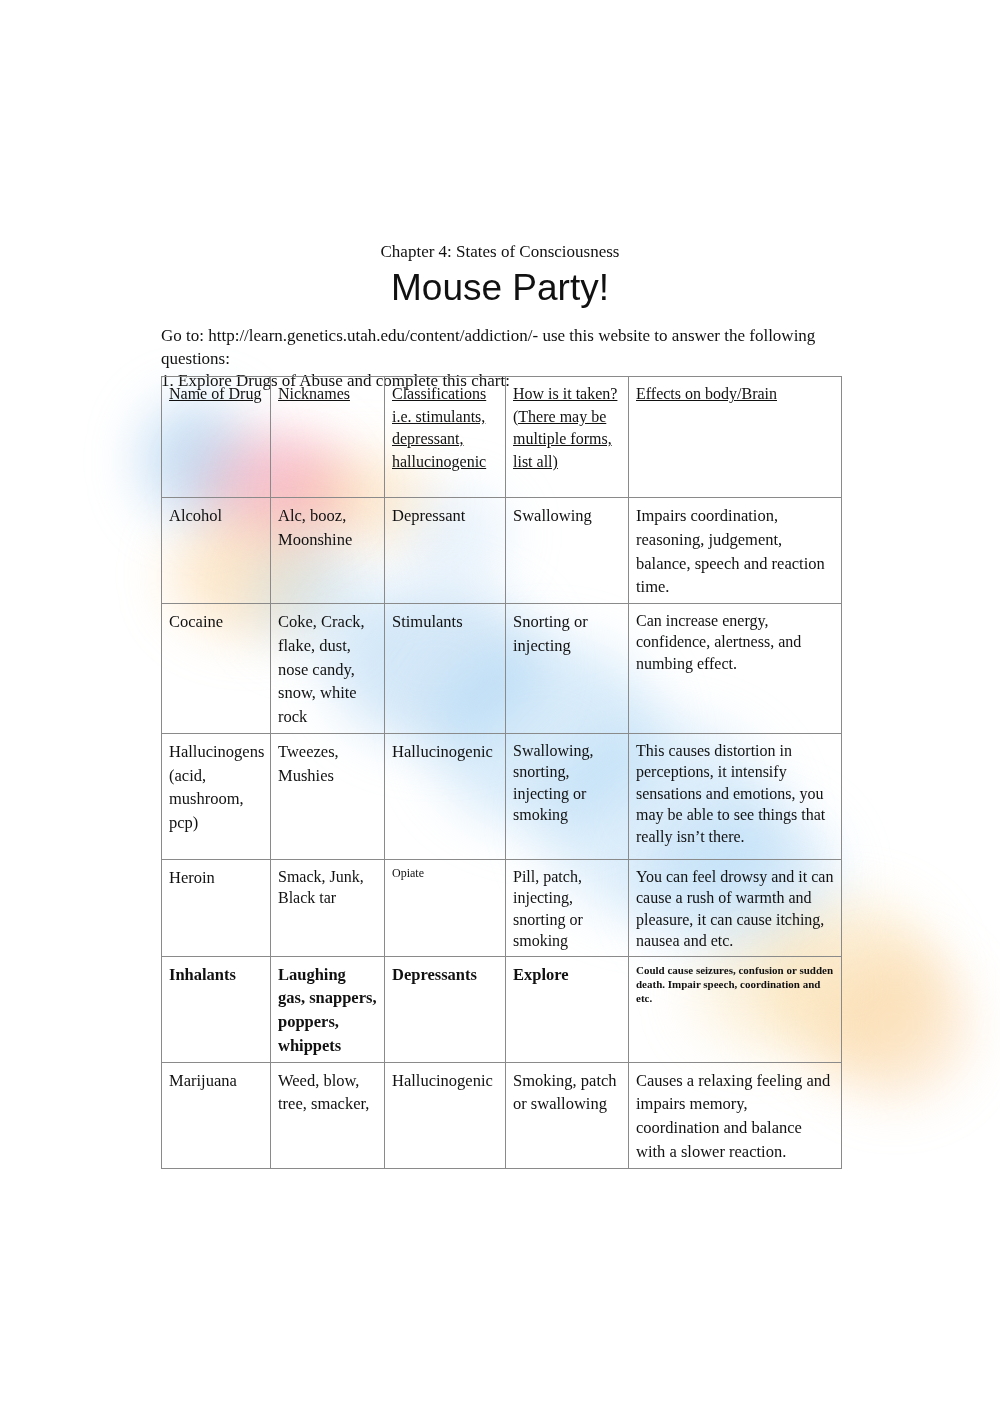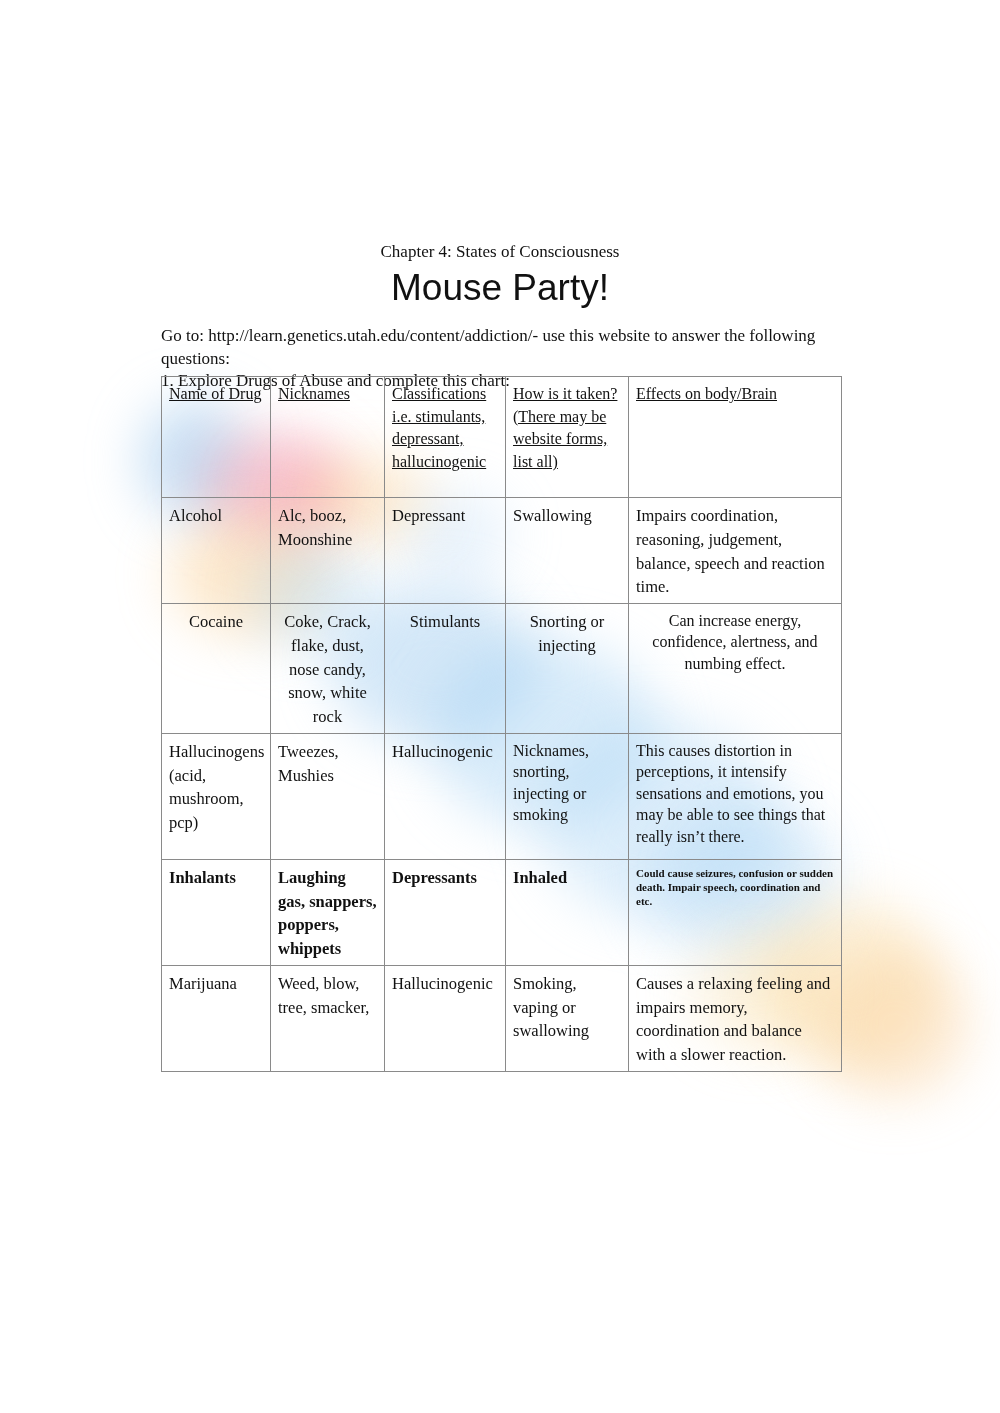--- a/index.html
+++ b/index.html
@@ -108,21 +108,21 @@
     text-decoration: underline;
   }
   th.th-effects { text-align: center; }
 
   
   tbody td { font-size: 16.5px; line-height: 1.44; }
   td.drug-name { font-weight: bold; }
 
   
   tr.row-alcohol       td { height: 95px; font-family: Liberation Serif, serif; }
-  tr.row-cocaine       td { height: 114px; text-align: center; }
+  tr.row-cocaine       td { height: 114px; }
   tr.row-hallucinogens td { height: 115px; }
   tr.row-heroin        td { height: 73px; }
   tr.row-inhalants     td { height: 94px; font-weight: bold; }
   tr.row-marijuana     td { height: 93px; }
 
   
   .txt-sm   { font-size: 16px; line-height: 1.34; }
   .txt-xs   { font-size: 12px;   line-height: 1.30; }
   .txt-xxs  { font-size: 11px;   line-height: 1.28; }
   .indent-1 { padding-left: 5px; }
@@ -166,21 +166,21 @@
         <col class="c-nick">
         <col class="c-class">
         <col class="c-taken">
         <col class="c-eff">
     </colgroup>
     <thead>
       <tr>
         <th>Name of Drug</th>
         <th>Nicknames</th>
         <th>Classifications i.e. stimulants, depressant, hallucinogenic</th>
-        <th>How is it taken? (There may be website forms, list all)</th>
+        <th>How is it taken? (There may be multiple forms, list all)</th>
         <th class="th-effects">Effects on body/Brain</th>
       </tr>
     </thead>
     <tbody>
       <tr class="row-alcohol">
         <td class="drug-name">Alcohol</td>
         <td>Alc, booz, Moonshine</td>
         <td>Depressant</td>
         <td>Swallowing</td>
         <td>Impairs coordination, reasoning, judgement, balance, speech and reaction time.</td>
@@ -191,36 +191,43 @@
         <td>Coke, Crack, flake, dust, nose candy, snow, white rock</td>
         <td>Stimulants</td>
         <td>Snorting or injecting</td>
         <td class="txt-sm">Can increase energy, confidence, alertness, and numbing effect.</td>
       </tr>
 
       <tr class="row-hallucinogens">
         <td class="drug-name">Hallucinogens (acid, mushroom, pcp)</td>
         <td>Tweezes, Mushies</td>
         <td>Hallucinogenic</td>
-        <td class="txt-sm">Nicknames, snorting, injecting or smoking</td>
+        <td class="txt-sm">Swallowing, snorting, injecting or smoking</td>
         <td class="txt-sm">This causes distortion in perceptions, it intensify sensations and emotions, you may be able to see things that really isn’t there.</td>
       </tr>
 
+      <tr class="row-heroin">
+        <td class="drug-name">Heroin</td>
+        <td class="txt-sm indent-1">Smack, Junk, Black tar</td>
+        <td class="txt-xs">Opiate</td>
+        <td class="txt-sm">Pill, patch, injecting, snorting or smoking</td>
+        <td class="txt-sm">You can feel drowsy and it can cause a rush of warmth and pleasure, it can cause itching, nausea and etc.</td>
+      </tr>
 
       <tr class="row-inhalants">
         <td class="drug-name">Inhalants</td>
         <td>Laughing gas, snappers, poppers, whippets</td>
         <td>Depressants</td>
-        <td>Inhaled</td>
+        <td>Explore</td>
         <td class="txt-xxs">Could cause seizures, confusion or sudden death. Impair speech, coordination and etc.</td>
       </tr>
 
       <tr class="row-marijuana">
         <td class="drug-name">Marijuana</td>
         <td>Weed, blow, tree, smacker,</td>
         <td>Hallucinogenic</td>
-        <td>Smoking, vaping or swallowing</td>
+        <td>Smoking, patch or swallowing</td>
         <td>Causes a relaxing feeling and impairs memory, coordination and balance with a slower reaction.</td>
       </tr>
     </tbody>
   </table>
 
 </div>
 
 </body></html>

